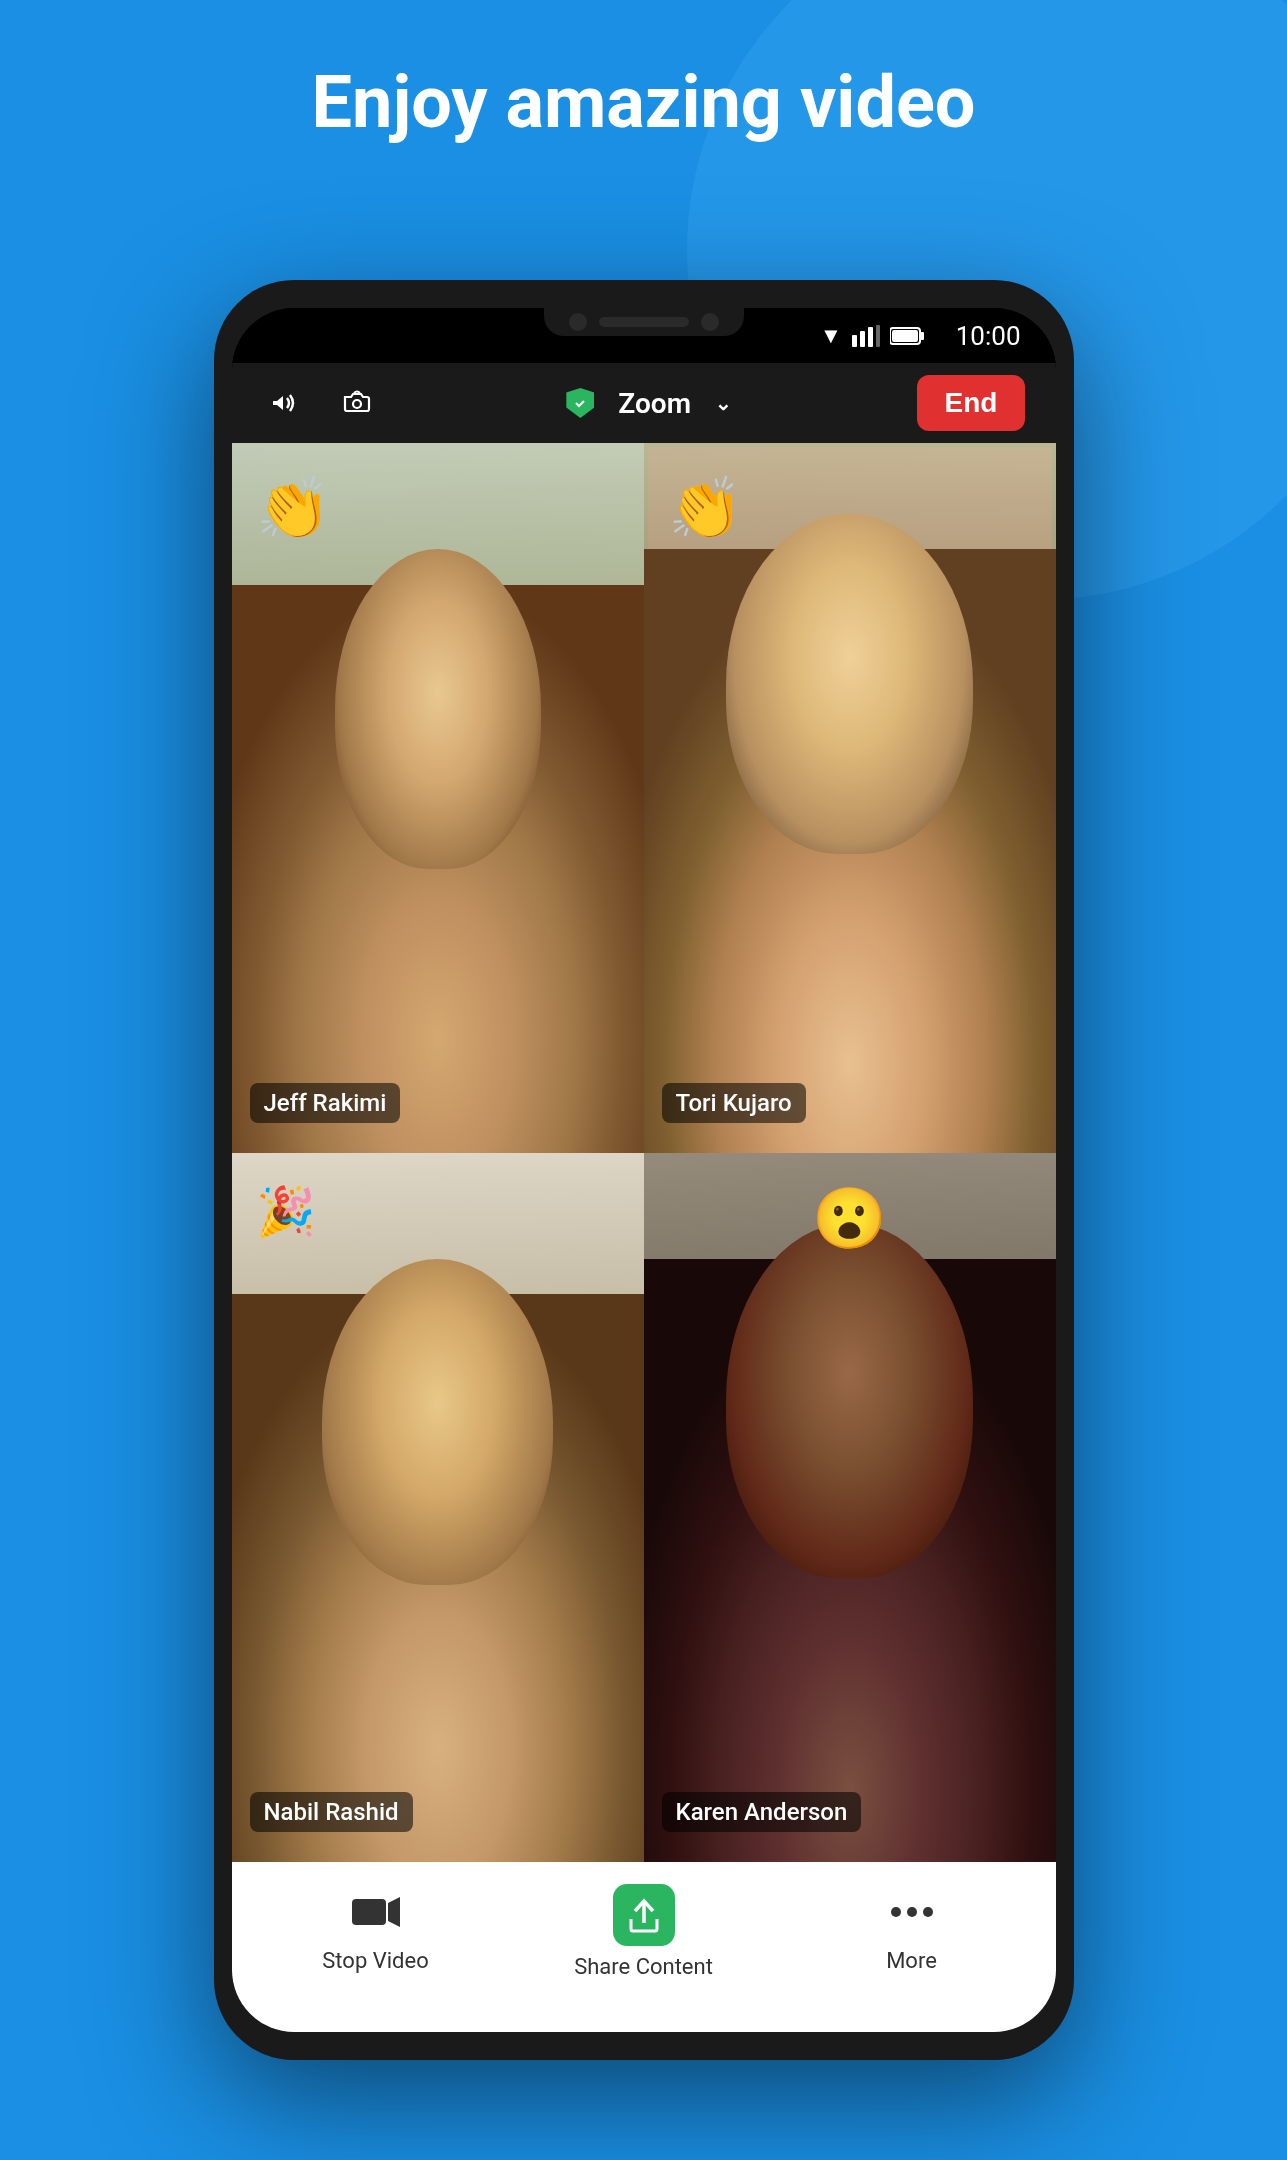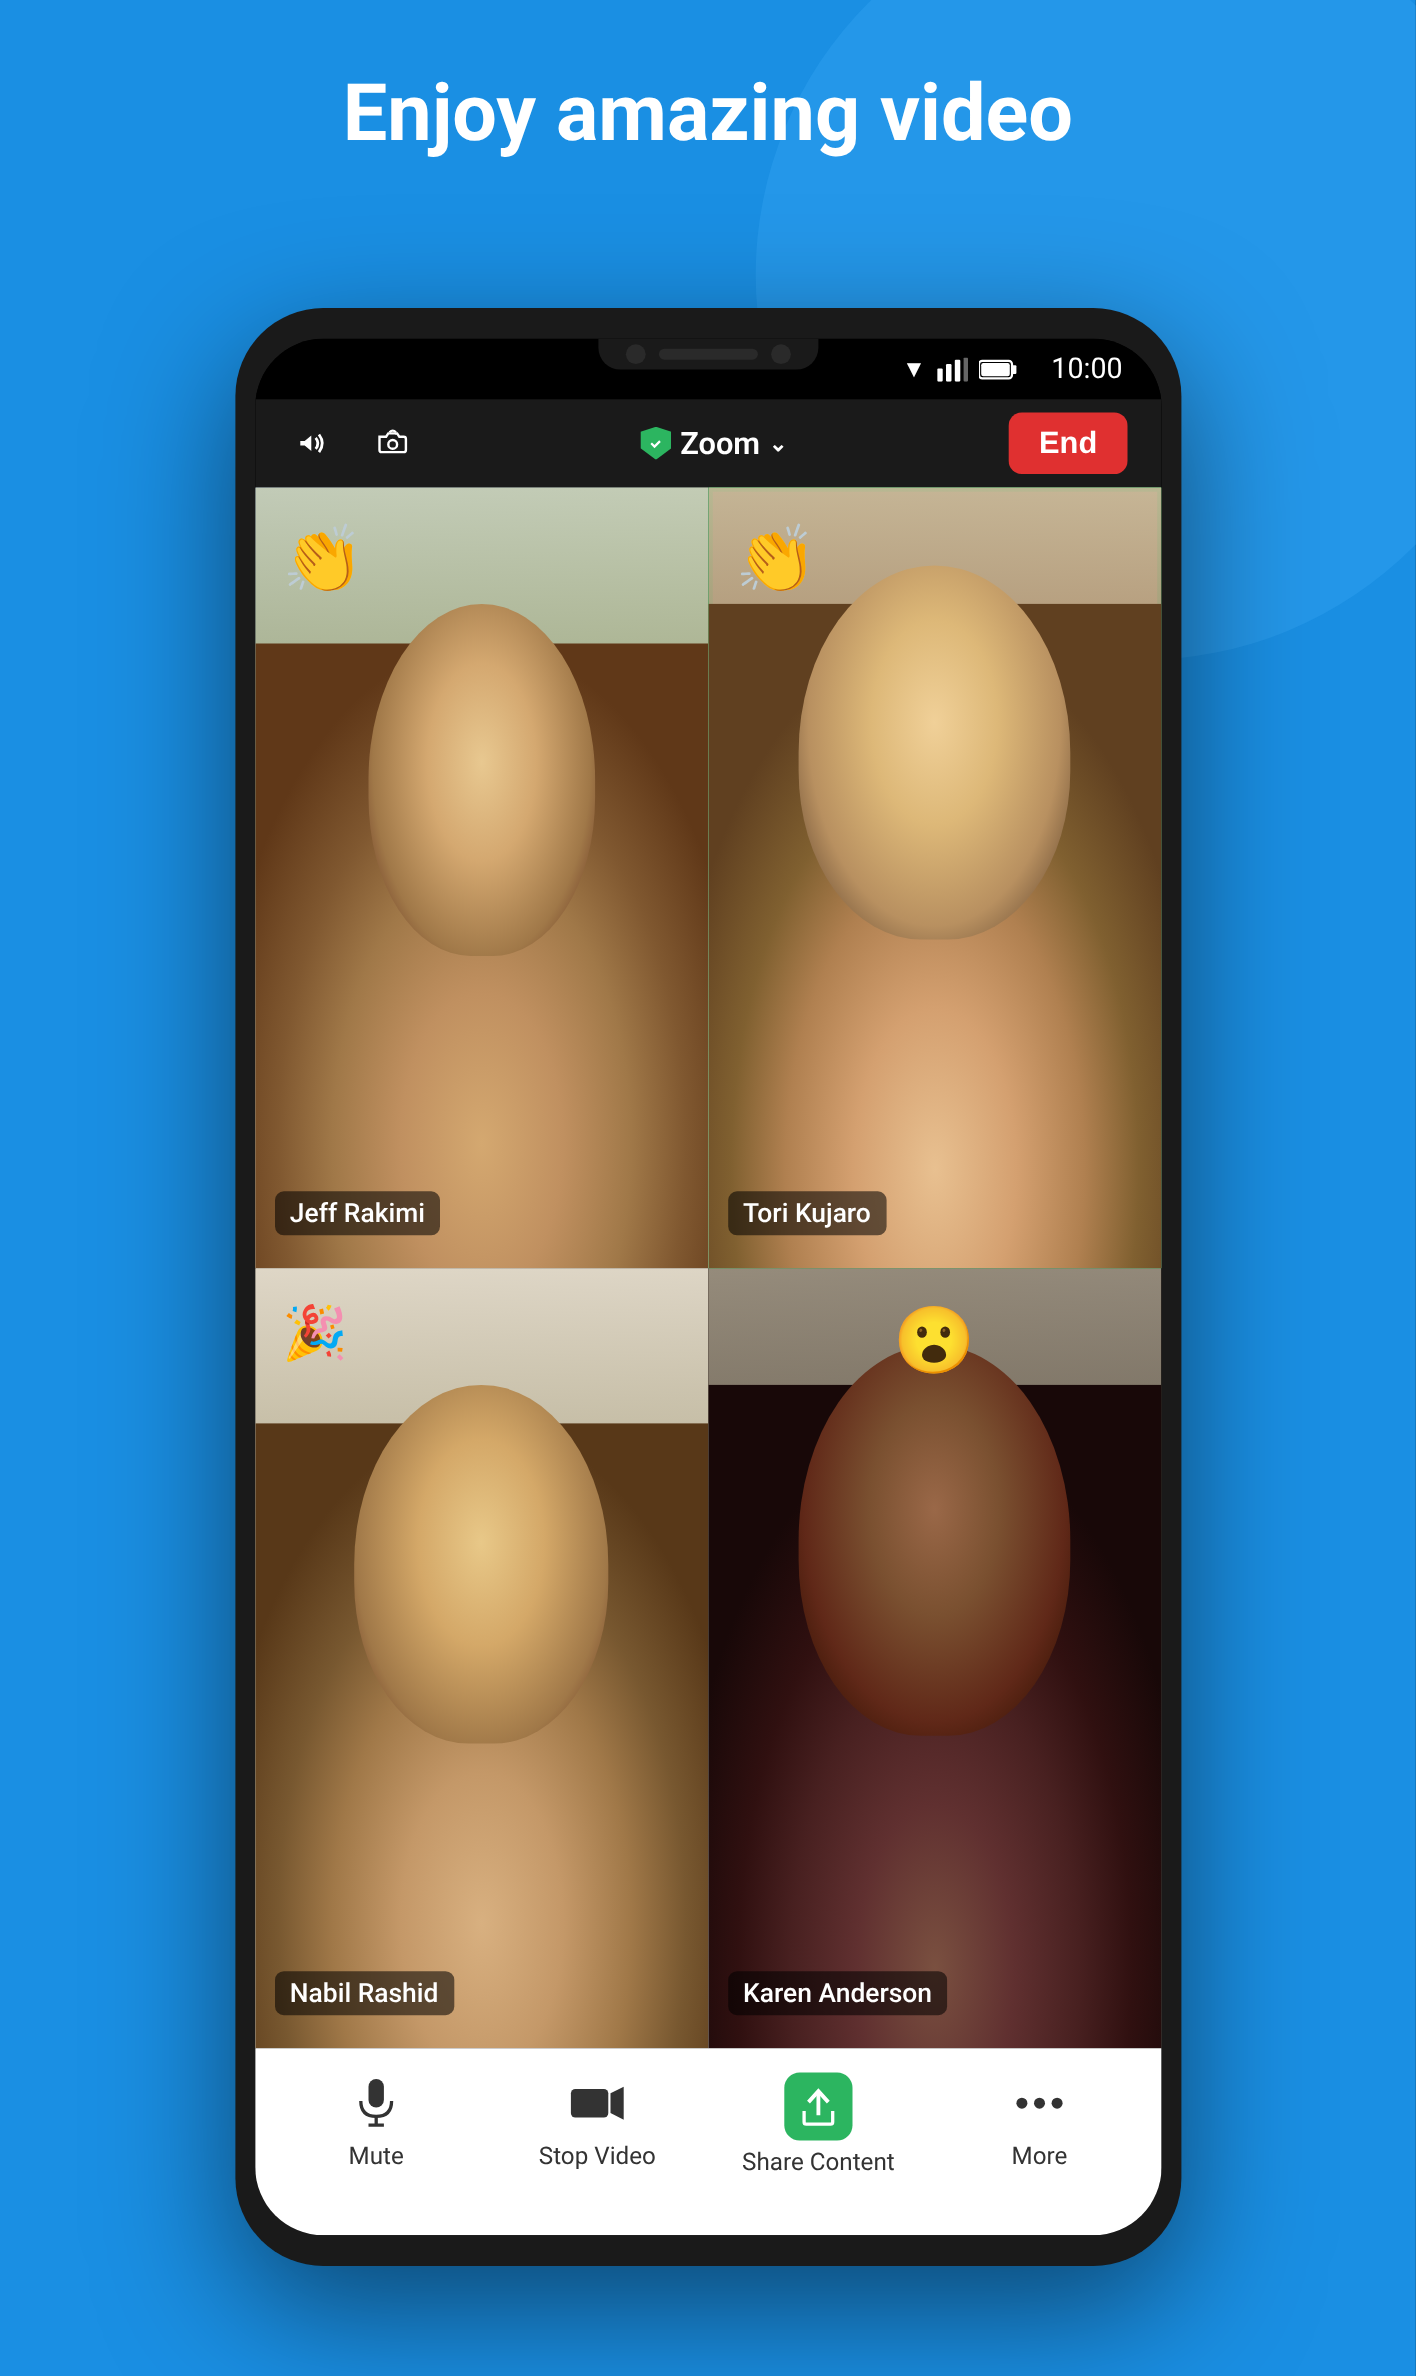--- a/index.html
+++ b/index.html
@@ -141,21 +141,21 @@
       justify-content: center;
     }
     .zoom-badge {
       background: transparent;
       border: none;
       color: white;
       font-size: 28px;
       font-weight: 600;
       display: flex;
       align-items: center;
-      gap: 8px;
+      gap: 24px;
       margin: 0 auto;
       text-align: center;
     }
     .zoom-shield {
       width: 28px;
       height: 30px;
       background: #2cb560;
       clip-path: polygon(50% 0%, 100% 15%, 100% 65%, 50% 100%, 0% 65%, 0% 15%);
       display: flex;
       align-items: center;
@@ -367,31 +367,20 @@
           <div style="position:absolute;top:10%;left:20%;right:20%;height:50%;background:radial-gradient(ellipse 60% 68% at 50% 42%, #9a6848 0%, #7a5030 40%, #602818 80%, #401808 100%);border-radius:50% 50% 45% 45%;"></div>
 
           <div class="emoji-reaction" style="left:auto;right:auto;left:50%;transform:translateX(-50%);">😮</div>
           <div class="name-label">Karen Anderson</div>
         </div>
 
       </div>
 
       <div class="bottom-toolbar">
 
-        <div class="toolbar-item">
-          <div class="toolbar-icon-wrap">
-            <svg width="38" height="48" viewBox="0 0 38 48" fill="none">
-              <rect x="12" y="2" width="14" height="26" rx="7" fill="#333"></rect>
-              <path d="M5,22 Q5,36 19,36 Q33,36 33,22" stroke="#333" stroke-width="3" fill="none"></path>
-              <line x1="19" y1="36" x2="19" y2="44" stroke="#333" stroke-width="3"></line>
-              <line x1="12" y1="44" x2="26" y2="44" stroke="#333" stroke-width="3"></line>
-            </svg>
-          </div>
-          <span class="toolbar-label">Mute</span>
-        </div>
 
         <div class="toolbar-item">
           <div class="toolbar-icon-wrap">
             <svg width="52" height="38" viewBox="0 0 52 38" fill="none">
               <rect x="2" y="6" width="34" height="26" rx="4" fill="#333"></rect>
               <polygon points="38,10 50,4 50,34 38,28" fill="#333"></polygon>
             </svg>
           </div>
           <span class="toolbar-label">Stop Video</span>
         </div>

